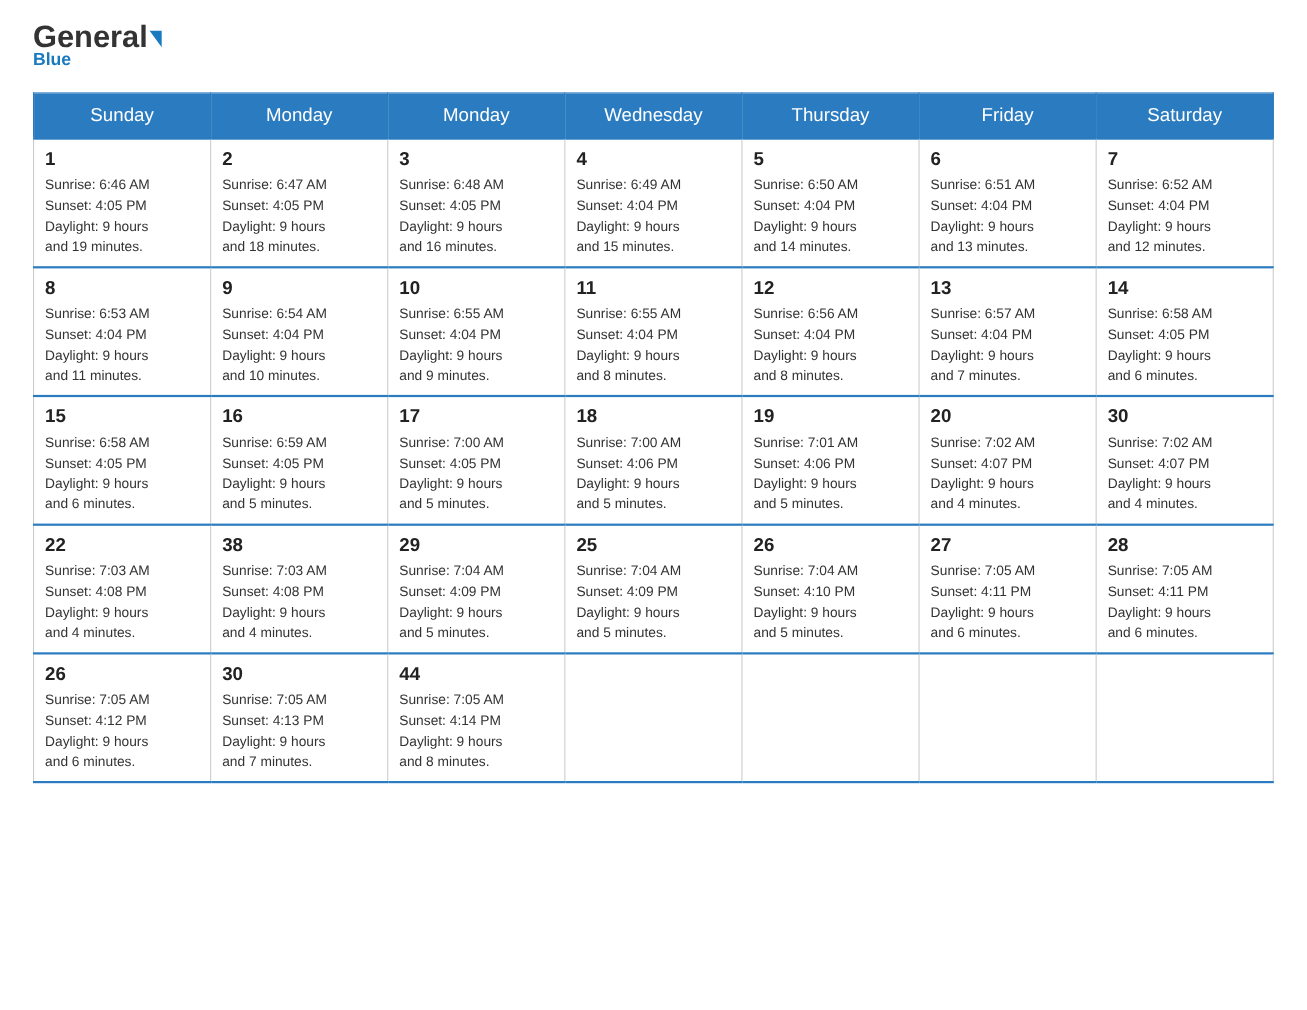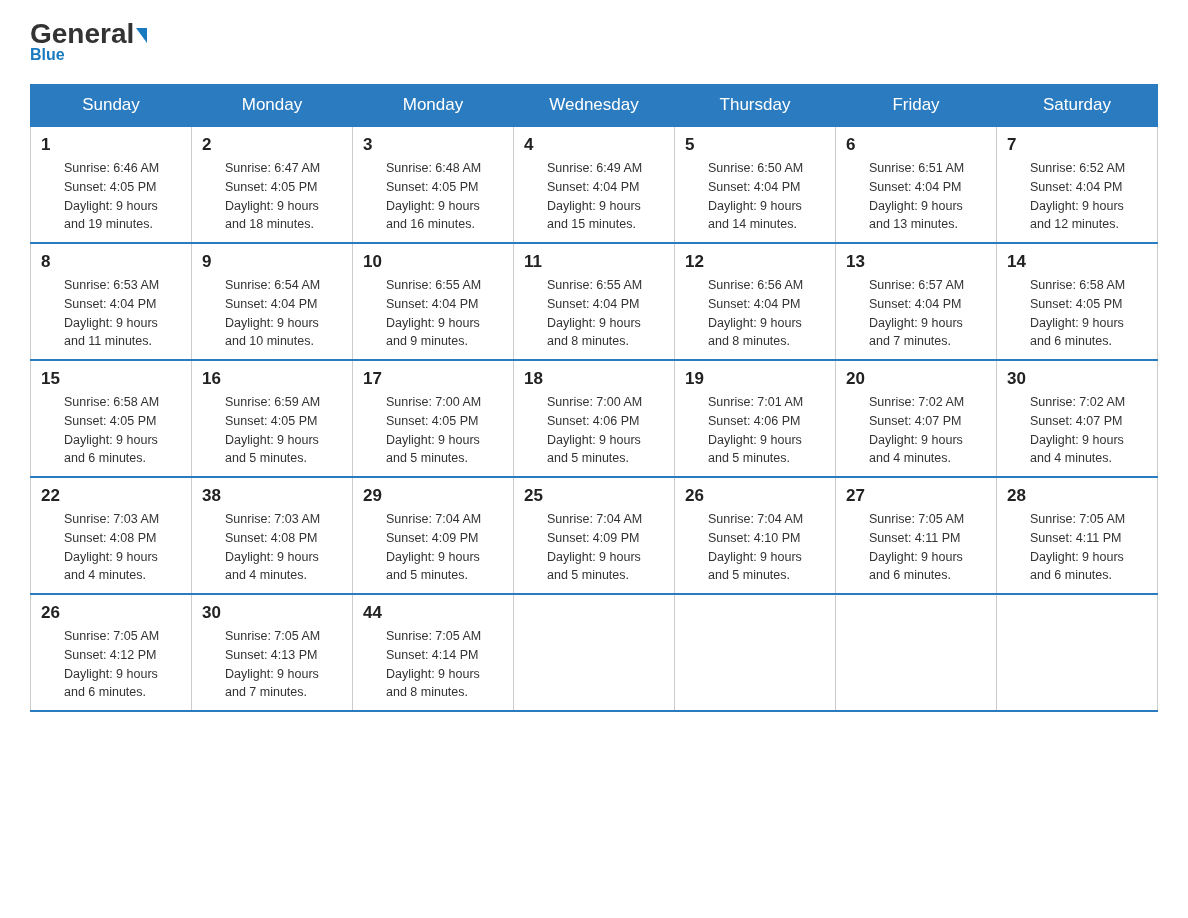--- a/index.html
+++ b/index.html
@@ -73,21 +73,20 @@
     .day-number {
       font-size: 17px;
       font-weight: bold;
       color: #222;
       margin-bottom: 4px;
     }
     .day-info {
       font-size: 12.5px;
       color: #333;
       line-height: 1.5;
-      margin-left: 23px;
     }
     .empty-cell {
       background: #fff;
     }
     .calendar tbody tr:last-child td {
       border-bottom: 2px solid #2a7bbf;
     }
   </style>
 </head>
 <body>

